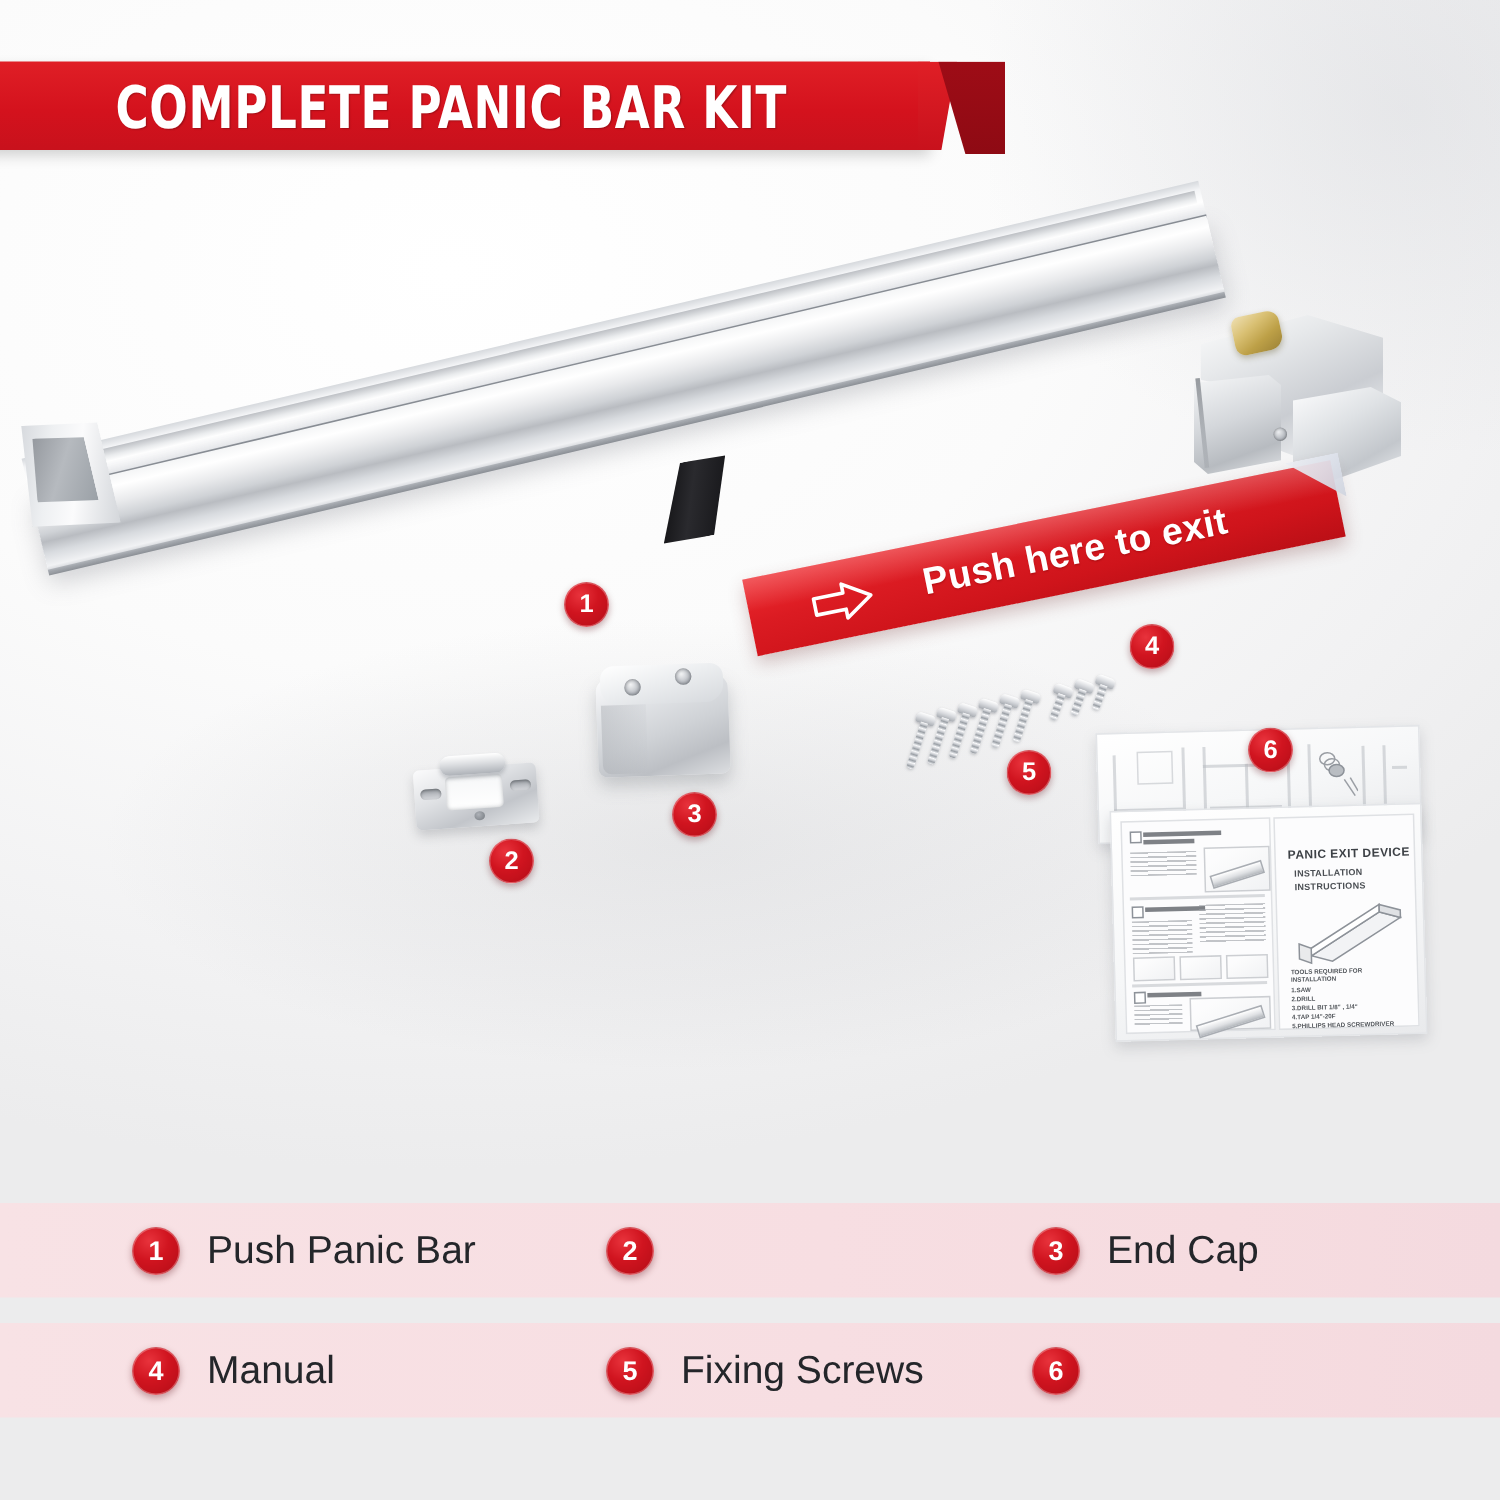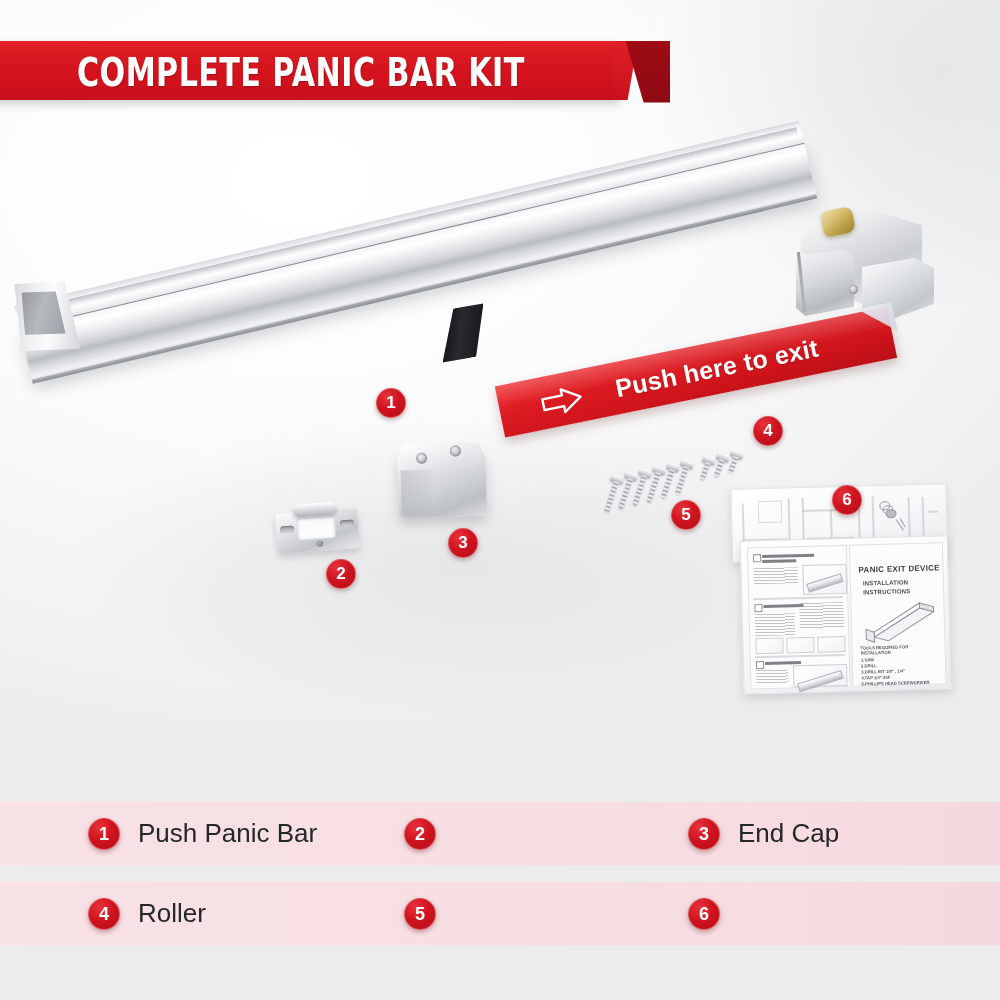--- a/index.html
+++ b/index.html
@@ -709,24 +709,25 @@
       </div>
       <div class="legend-item c3">
         <div class="badge legend-badge">3</div>
         <div class="legend-label">End Cap</div>
       </div>
     </div>
 
     <div class="legend-row row2">
       <div class="legend-item c1">
         <div class="badge legend-badge">4</div>
-        <div class="legend-label">Roller</div>
+        <div class="legend-label">Manual</div>
       </div>
       <div class="legend-item c2">
         <div class="badge legend-badge">5</div>
+        <div class="legend-label">Fixing Screws</div>
       </div>
       <div class="legend-item c3">
         <div class="badge legend-badge">6</div>
       </div>
     </div>
 
   </div>
 </div>
 
 </body></html>

